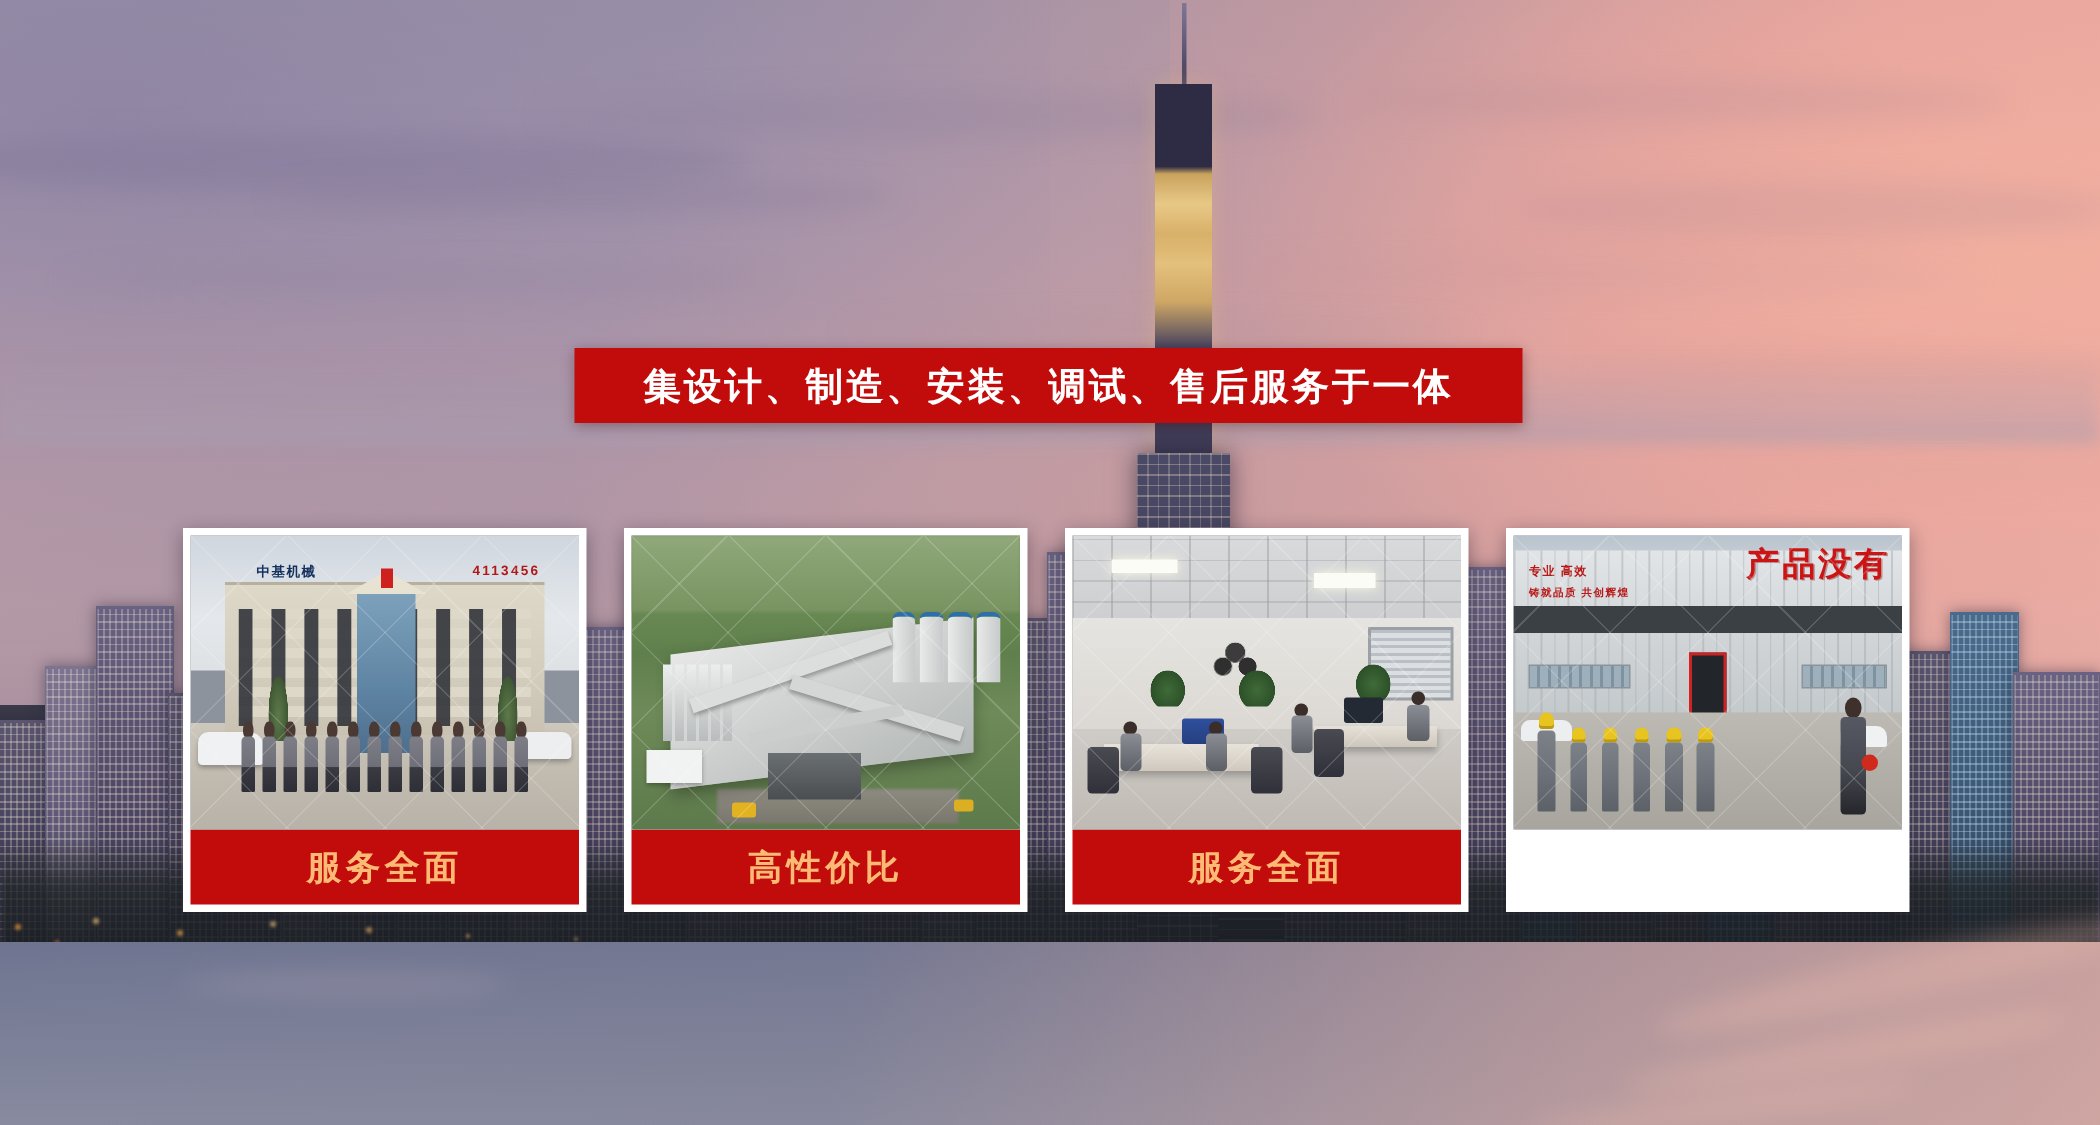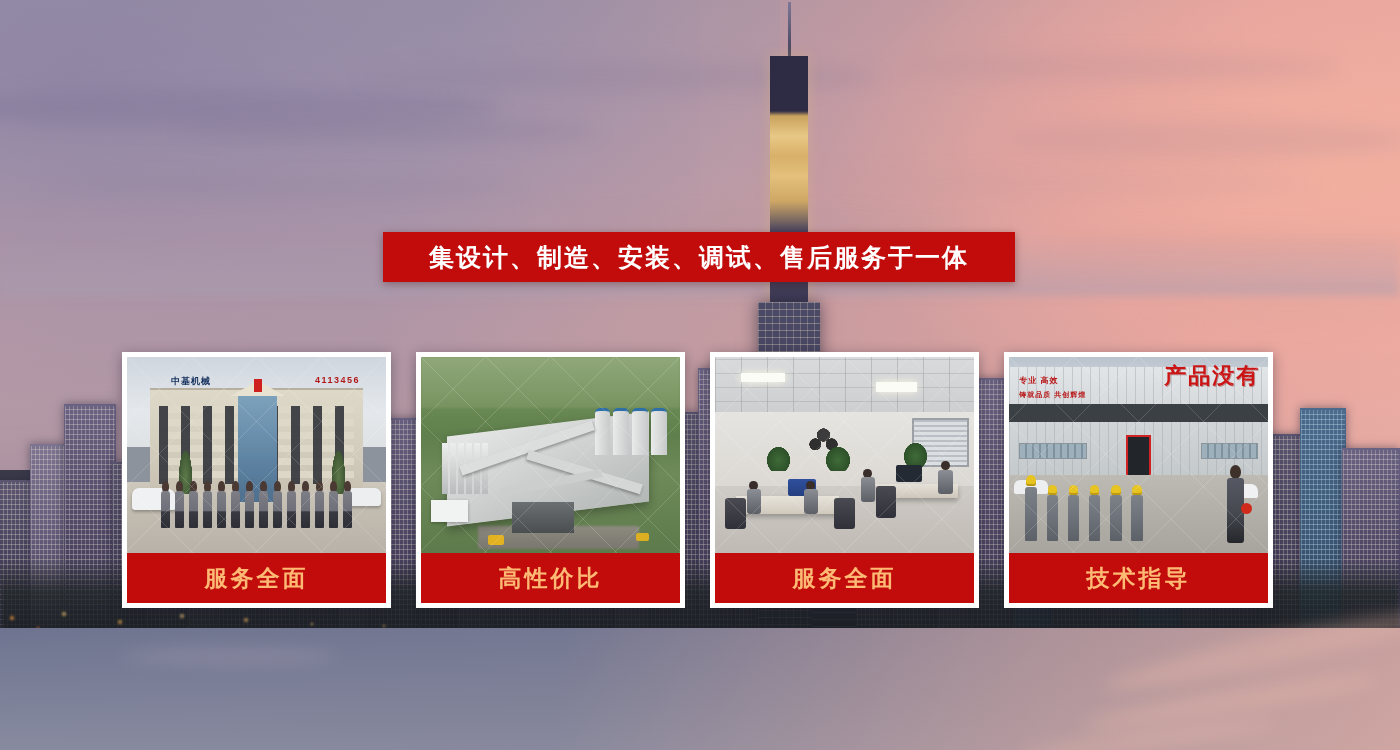--- a/index.html
+++ b/index.html
@@ -629,17 +629,16 @@
           <div class="p4-w tall"></div>
           <div class="p4-w short"></div>
           <div class="p4-w short"></div>
           <div class="p4-w short"></div>
           <div class="p4-w short"></div>
           <div class="p4-w short"></div>
         </div>
         <div class="p4-boss"></div>
         <div class="p4-helmet"></div>
       </div>
-      <div class="card-caption">技术指导</div>
     </div>
 
   </div>
 </div>
 
 </body></html>

